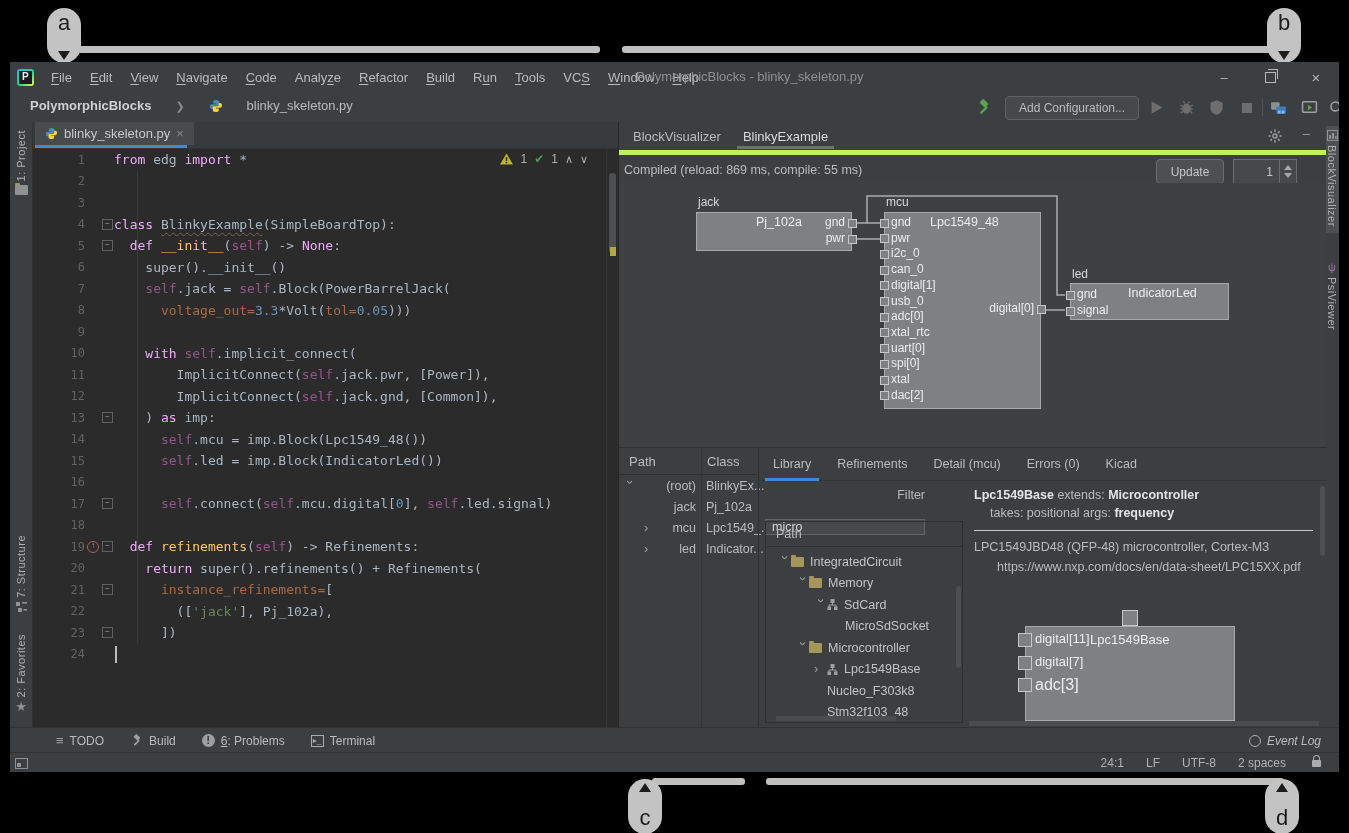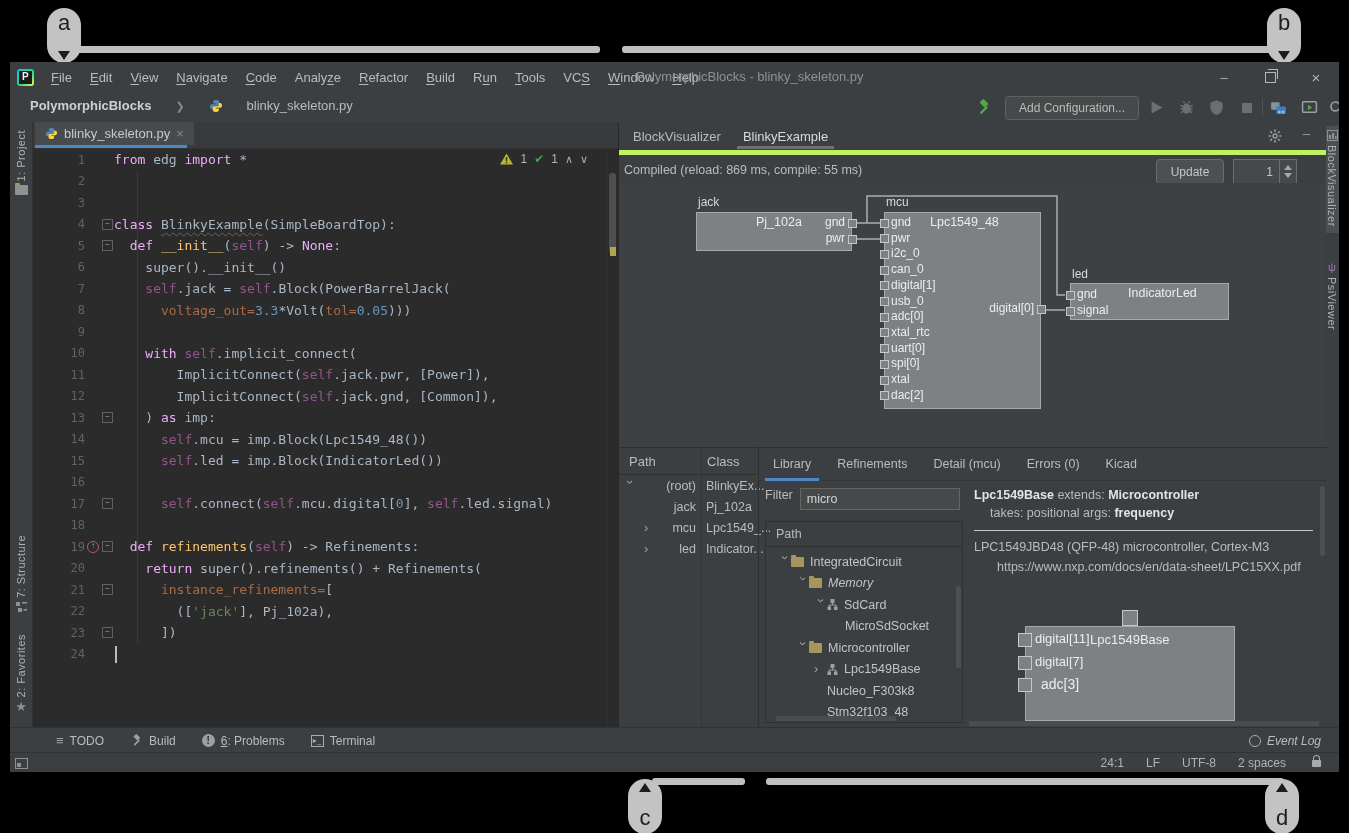--- a/index.html
+++ b/index.html
@@ -85,21 +85,21 @@
   
   .pathtable{position:absolute;left:0;top:325px;width:138px;height:280px;border-top:1px solid #2e3132;}
   .pt-head{display:flex;height:26px;border-bottom:1px solid #2e3132;align-items:center;color:#bbbbbb;}
   .pt-row{display:flex;height:21px;align-items:center;font-size:12.5px;color:#bbbbbb;}
   .chev{display:inline-block;color:#9da0a2;font-size:13px;line-height:10px;}
   .chev.exp{transform:rotate(90deg);}
   .libzone{position:absolute;left:139px;top:325px;width:568px;height:280px;border-top:1px solid #2e3132;border-left:1px solid #2e3132;}
   .lib-tabs{position:absolute;left:0;top:0;width:100%;height:33px;display:flex;align-items:center;gap:26px;padding-left:14px;box-sizing:border-box;border-bottom:1px solid #333637;}
   .lib-tab{color:#bbbbbb;position:relative;height:33px;display:flex;align-items:center;font-size:12.5px;}
   .lib-tab.sel:after{content:"";position:absolute;left:-8px;right:-8px;bottom:0;height:3px;background:#4a88c7;}
-  .filter-row{position:absolute;left:0;top:40px;height:26px;display:flex;align-items:flex-start;gap:7px;padding-left:6px;}
+  .filter-row{position:absolute;left:0;top:40px;height:26px;display:flex;align-items:flex-end;gap:17px;padding-left:6px;flex-direction:column;}
   .filter-input{width:160px;height:22px;background:#45494a;border:1px solid #646464;color:#d4d4d4;font-size:12.5px;
                 display:flex;align-items:center;padding-left:6px;box-sizing:border-box;}
   .treebox{position:absolute;left:6px;top:73px;width:196px;height:200px;border:1px solid #2e3132;}
   .tb-head{height:24px;display:flex;align-items:center;padding-left:10px;color:#bbbbbb;border-bottom:1px solid #2e3132;font-size:12.5px;}
   .tb-row{height:21.5px;display:flex;align-items:center;font-size:12.5px;color:#c3c3c3;white-space:nowrap;}
   .folder-ic{width:13px;height:10px;background:#a5975c;border-radius:1px;position:relative;flex:none;}
   .folder-ic:before{content:"";position:absolute;left:0;top:-2px;width:5px;height:2px;background:#a5975c;border-radius:1px 1px 0 0;}
   .detail{position:absolute;left:203px;top:34px;width:365px;height:239px;overflow:hidden;font-size:12.5px;color:#bbbbbb;}
   .detail b{color:#e3e3e3;}
   .detail-hr{position:absolute;left:12px;right:14px;top:48px;height:1px;background:#c8c8c8;}
@@ -572,21 +572,21 @@
             </div>
         </div>
         <div class="treebox">
           <div class="tb-head">Path</div>
           <div id="lib-rows" style="padding-top:4px;">
               <div class="tb-row" style="padding-left: 12px;">
                 <span class="chev exp" style="width: 13px; flex: 0 0 auto;">›</span>
                 <span class="folder-ic" style="margin-right:6px;"></span>
                 <span style="white-space:nowrap;">IntegratedCircuit</span>
               </div>
-              <div class="tb-row" style="padding-left: 30px; font-style: italic;">
+              <div class="tb-row" style="padding-left: 30px;">
                 <span class="chev exp" style="width: 13px; flex: 0 0 auto;">›</span>
                 <span class="folder-ic" style="margin-right:6px;"></span>
                 <span style="white-space:nowrap;">Memory</span>
               </div>
               <div class="tb-row" style="padding-left: 48px;">
                 <span class="chev exp" style="width: 13px; flex: 0 0 auto;">›</span>
                 <span style="margin-right:6px;flex:none;">
                   <svg width="11" height="11" viewBox="0 0 11 11">
                     <rect x="3.5" y="0" width="4" height="4" fill="#9da0a2"></rect>
                     <path d="M5.5 4v2M2 8V6h7v2" stroke="#9da0a2" fill="none"></path>
@@ -646,21 +646,21 @@
           <div id="preview" style="position:absolute;left:0;top:100px;width:365px;height:139px;">
             <div class="port-sq" style="left:160px;top:28px;width:16px;height:16px;border-width:1.5px;"></div>
             <div class="blk" style="left:63px;top:44px;width:210px;height:95px;"></div>
             <div class="blk-title" style="left:128px;top:50px;font-size:13px;">Lpc1549Base</div>
             <div id="preview-ports">
                 <div class="port-sq" style="left:56px;top:51px;width:14px;height:14px;border-width:1.5px;"></div>
                 <div class="port-lbl" style="left:73px;top:49px;font-size:13px;">digital[11]</div>
                 <div class="port-sq" style="left:56px;top:73.5px;width:14px;height:14px;border-width:1.5px;"></div>
                 <div class="port-lbl" style="left:73px;top:71.5px;font-size:13px;">digital[7]</div>
                 <div class="port-sq" style="left:56px;top:96px;width:14px;height:14px;border-width:1.5px;"></div>
-                <div class="port-lbl" style="left:79px;top:94px;font-size:14px;">adc[3]</div>
+                <div class="port-lbl" style="left:73px;top:94px;font-size:16px;">adc[3]</div>
               </div>
           </div>
           <div class="scrollbar-v" style="right:2px;top:4px;width:5px;height:70px;"></div>
         </div>
         <div class="hstrip" style="left:210px;bottom:2px;width:350px;"></div>
       </div>
     </div>
 
     <div class="toolbar-bottom">
       <div style="width:46px;"></div>

